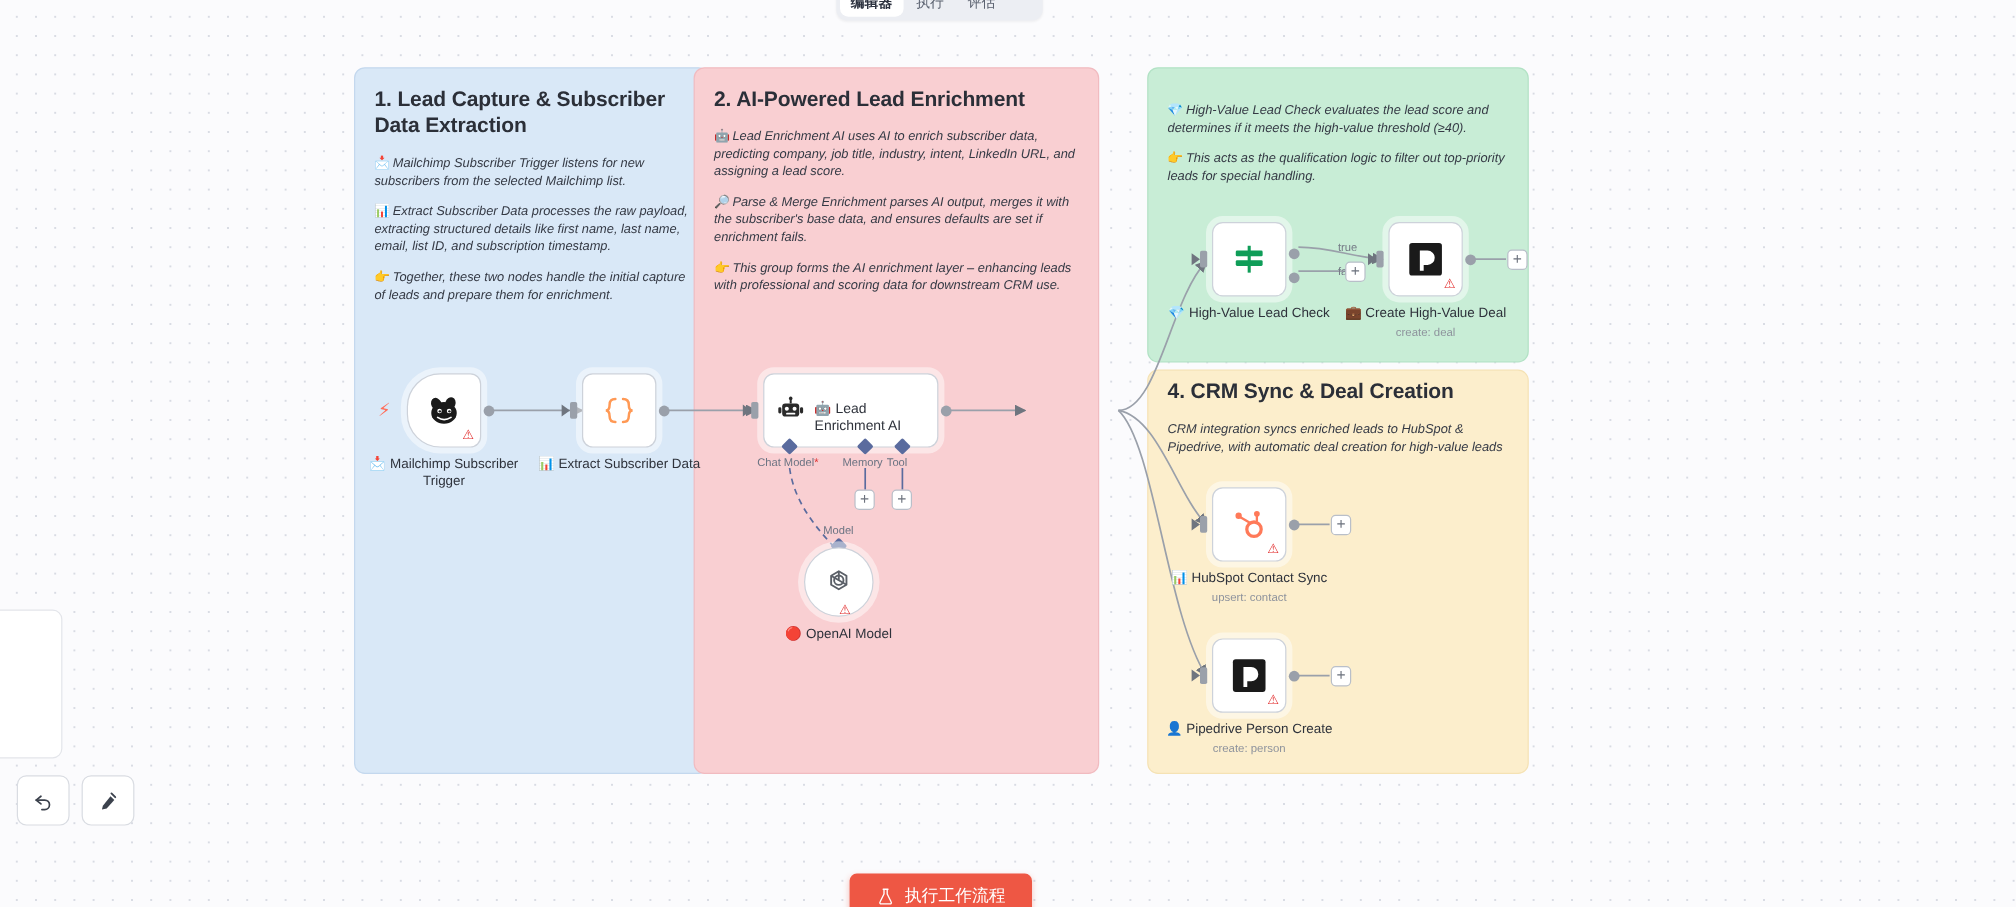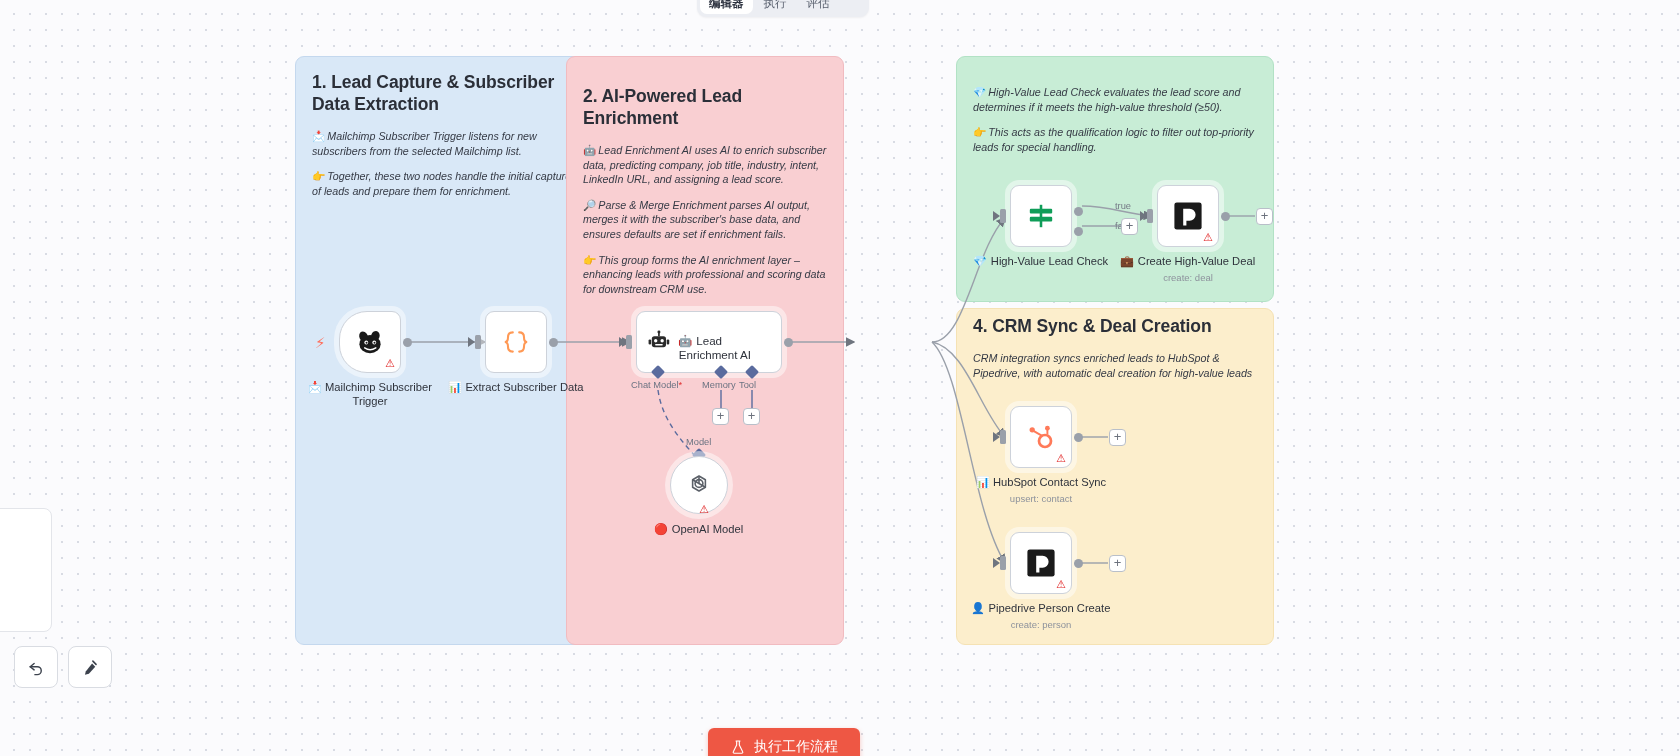--- a/index.html
+++ b/index.html
@@ -48,23 +48,23 @@
     color: #353a45; margin-bottom: 11px;
   }
   .panel .para .emo { font-style: normal; margin-right: 2px; }
 
   #panel1 {
     left: 295px; top: 56px; width: 296px; height: 589px;
     background: #d9e8f7; border: 1px solid #c4d8ee;
     padding: 14px 16px;
   }
   #panel2 {
-    left: 566px; top: 56px; width: 278px; height: 589px;
+    left: 578px; top: 56px; width: 338px; height: 589px;
     background: #f9cfd2; border: 1px solid #f1bbc0;
-    padding: 28px 16px;
+    padding: 14px 16px;
   }
   #panel3 {
     left: 956px; top: 56px; width: 318px; height: 246px;
     background: #c8edd6; border: 1px solid #b2e2c5;
     padding: 14px 16px;
   }
   #panel4 {
     left: 956px; top: 308px; width: 318px; height: 337px;
     background: #fceecc; border: 1px solid #f5e2b4;
     padding: 6px 16px;
@@ -172,20 +172,23 @@
     <div class="tab">评估</div>
   </div>
 
   <div class="panel" id="panel1">
     <div class="ptitle">1. Lead Capture &amp; Subscriber Data Extraction</div>
     <div class="pbody">
       <div class="para">
         <span class="emo">📩</span><span>Mailchimp Subscriber Trigger listens for new subscribers from the selected Mailchimp list.</span>
       </div>
       <div class="para">
+        <span class="emo">📊</span><span>Extract Subscriber Data processes the raw payload, extracting structured details like first name, last name, email, list ID, and subscription timestamp.</span>
+      </div>
+      <div class="para">
         <span class="emo">👉</span><span>Together, these two nodes handle the initial capture of leads and prepare them for enrichment.</span>
       </div>
     </div>
   </div>
 
   <div class="panel" id="panel2">
     <div class="ptitle">2. AI-Powered Lead Enrichment</div>
     <div class="pbody">
       <div class="para">
         <span class="emo">🤖</span><span>Lead Enrichment AI uses AI to enrich subscriber data, predicting company, job title, industry, intent, LinkedIn URL, and assigning a lead score.</span>
@@ -195,21 +198,21 @@
       </div>
       <div class="para">
         <span class="emo">👉</span><span>This group forms the AI enrichment layer – enhancing leads with professional and scoring data for downstream CRM use.</span>
       </div>
     </div>
   </div>
 
   <div class="panel" id="panel3">
     <div class="pbody">
       <div class="para">
-        <span class="emo">💎</span><span>High-Value Lead Check evaluates the lead score and determines if it meets the high-value threshold (≥50).</span>
+        <span class="emo">💎</span><span>High-Value Lead Check evaluates the lead score and determines if it meets the high-value threshold (≥40).</span>
       </div>
       <div class="para">
         <span class="emo">👉</span><span>This acts as the qualification logic to filter out top-priority leads for special handling.</span>
       </div>
     </div>
   </div>
 
   <div class="panel" id="panel4">
     <div class="ptitle">4. CRM Sync &amp; Deal Creation</div>
     <div class="pbody">

